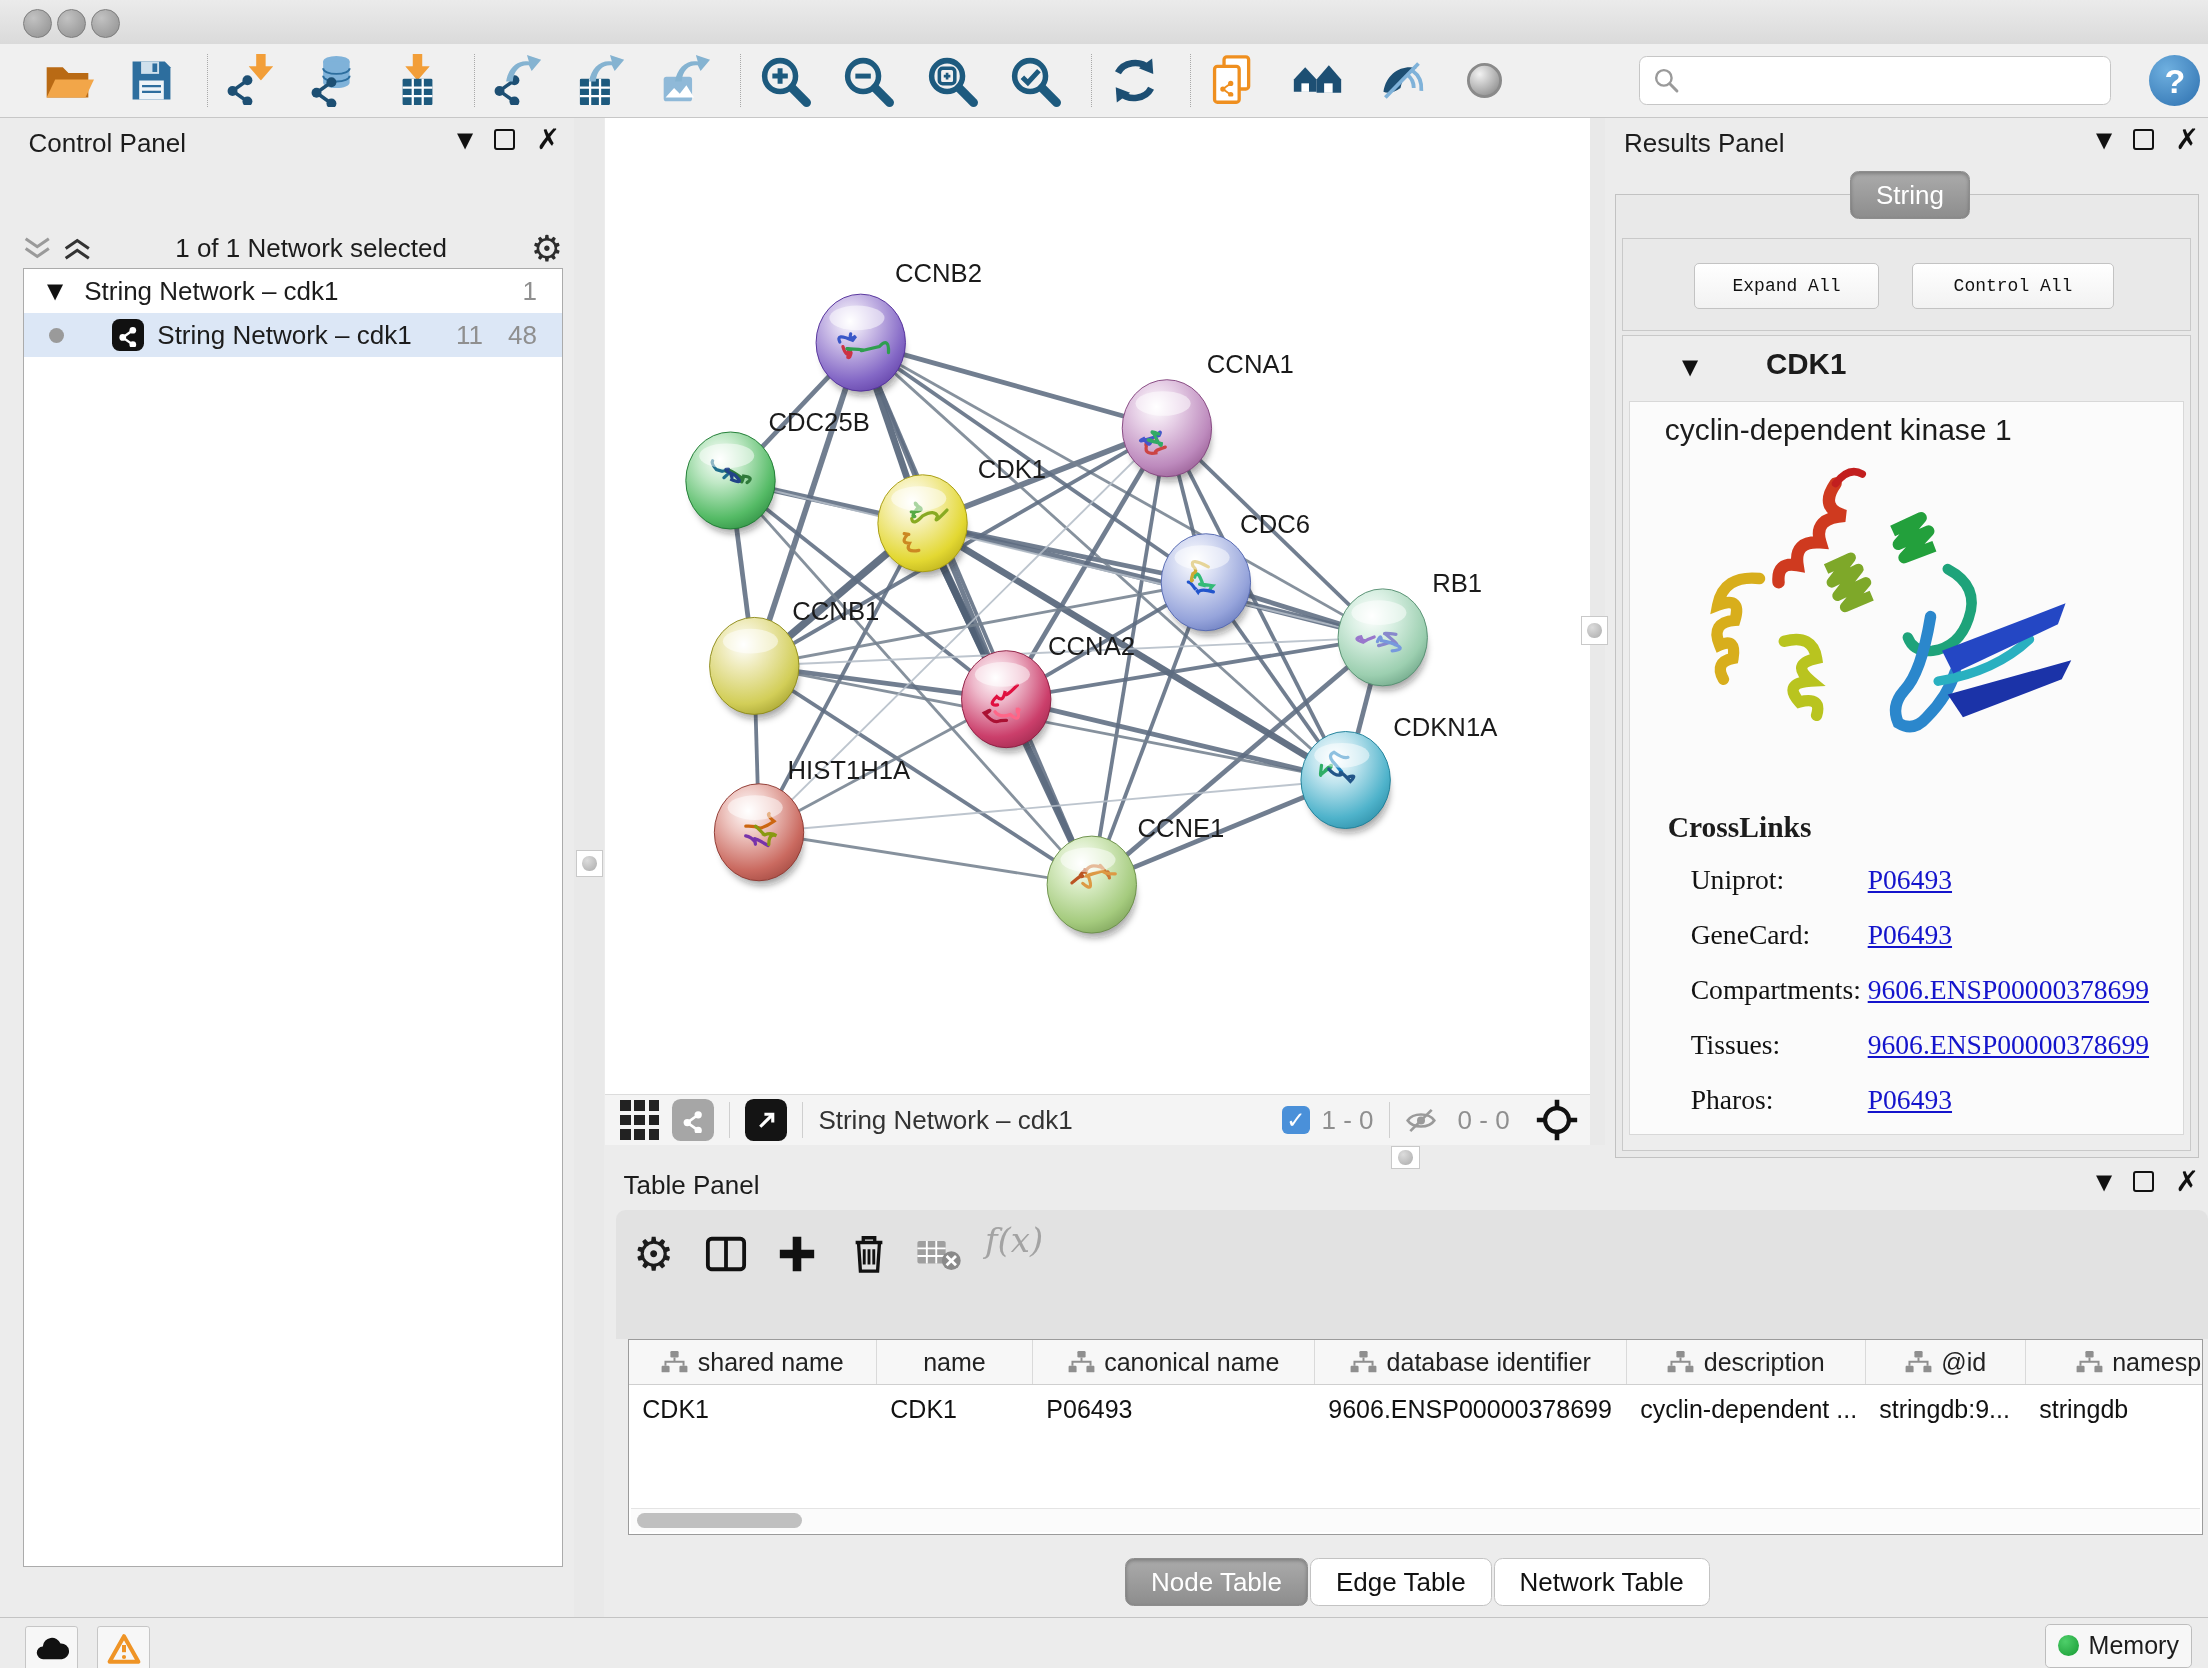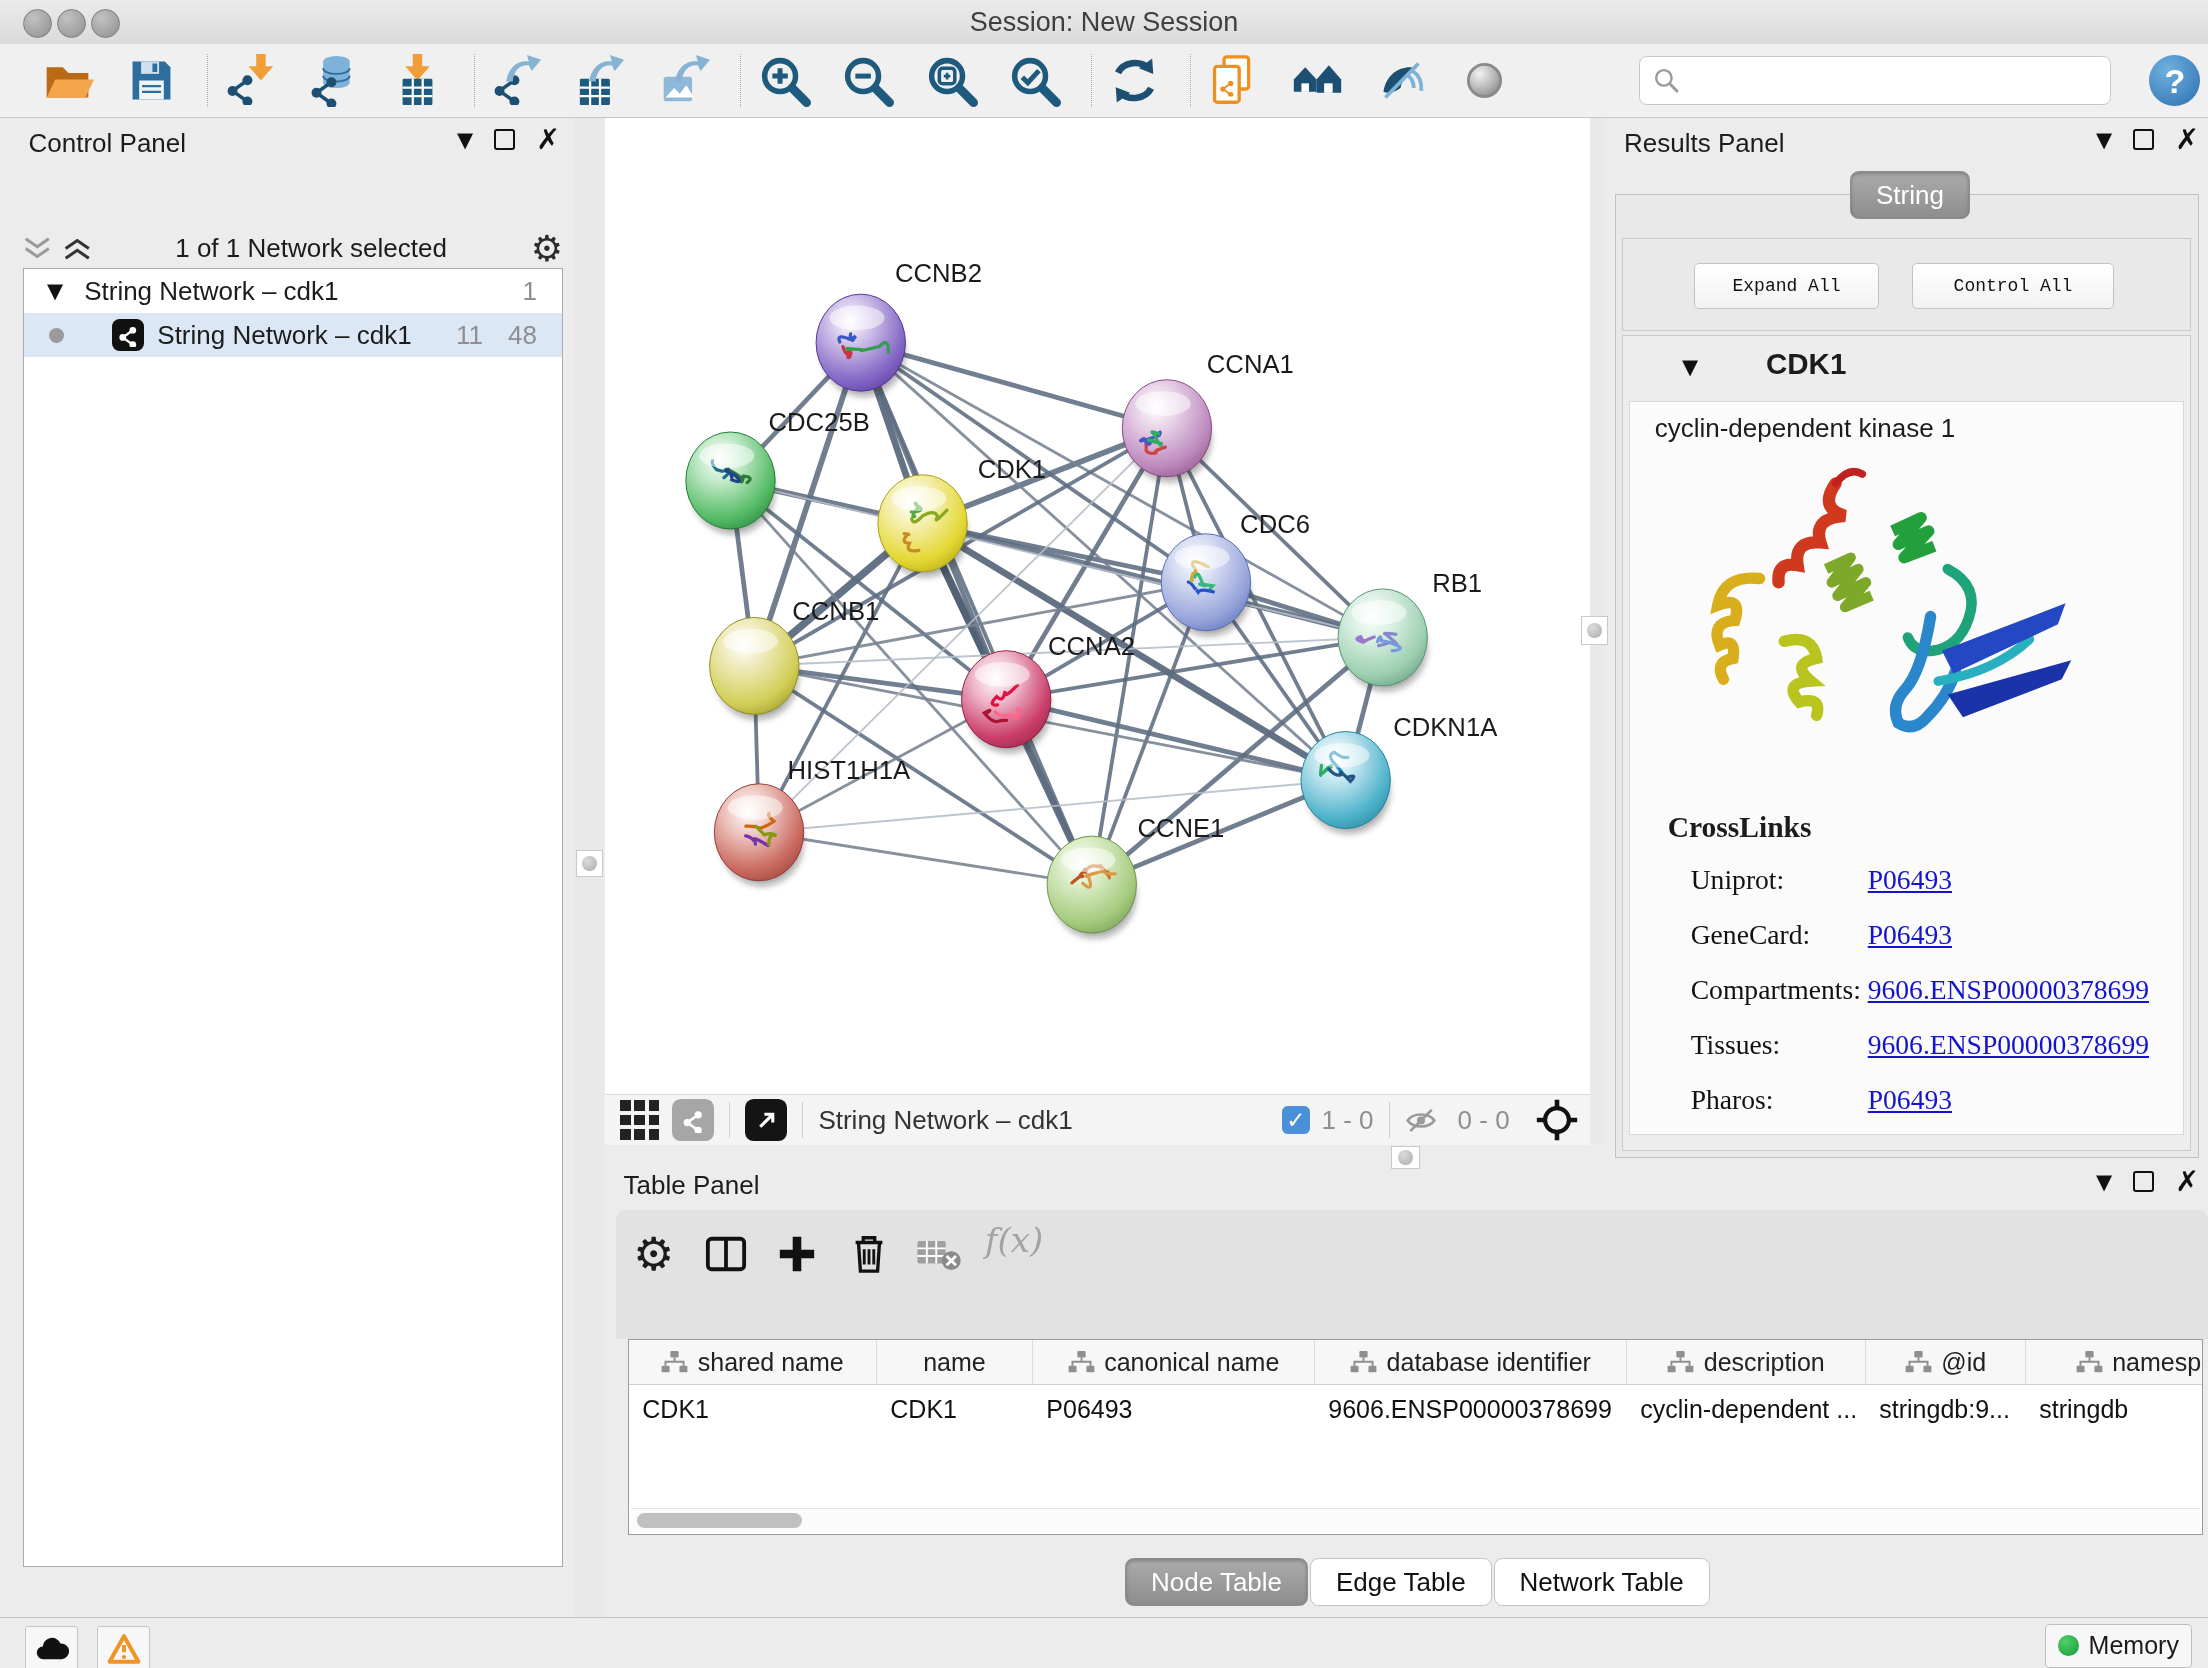--- a/index.html
+++ b/index.html
@@ -103,21 +103,20 @@
         <stop offset="0.6" stop-color="#b5b5b5"></stop>
         <stop offset="1" stop-color="#8a8a8a"></stop>
       </radialGradient>
   </defs>
 </svg>
 
 <div class="abs titlebar">
   <div class="tdot" style="left:23px"></div>
   <div class="tdot" style="left:57px"></div>
   <div class="tdot" style="left:91px"></div>
-  <div class="wintitle">Session: New Session</div>
 </div>
 
 <div class="abs toolbar">
   <button class="tbtn">
       <svg width="53" height="53" viewBox="0 0 56 56">
         <path d="M6 14h17l6 6h21v26H6z" fill="#b96a14"></path>
         <path d="M6 46l9-19h41l-9 19z" fill="#f2a649"></path>
       </svg>
     </button>
   <button class="tbtn">
@@ -622,21 +621,21 @@
   <div class="abs rbox" style="left:9.5px;top:76px;width:584px;height:964px;box-sizing:border-box"></div>
   <div class="abs tab sel" style="left:245px;top:53px;z-index:3">String</div>
   <div class="abs ribox" style="left:17px;top:120px;width:569px;height:93px;box-sizing:border-box">
     <button class="btn abs" style="left:71px;top:24px;width:185px;height:46px">Expand All</button>
     <button class="btn abs" style="left:289px;top:24px;width:202px;height:46px">Control All</button>
   </div>
   <div class="abs ribox" style="left:17px;top:217px;width:569px;height:816px;box-sizing:border-box;background:#ededed">
     <span class="tri abs" style="left:59px;top:19px">▼</span>
     <div class="abs" style="left:143px;top:11.4px;font-size:29.5px;font-weight:bold">CDK1</div>
     <div class="abs" style="left:5.7px;top:65px;width:555px;height:734px;background:#fbfbfb;border:1px solid #d8d8d8;box-sizing:border-box">
-      <div class="abs" style="left:25px;top:11.4px;font-size:26px">cyclin-dependent kinase 1</div>
+      <div class="abs" style="left:35px;top:11.4px;font-size:30px">cyclin-dependent kinase 1</div>
       <svg class="abs" style="left:63px;top:53px" width="403" height="344" viewBox="0 0 424 362">
         <path d="M150 30 q-18 26 10 34 q-34 2 -26 28 q-28 -2 -24 24 q-22 -4 -20 18" stroke="#cf3a1f" stroke-width="13" fill="none" stroke-linecap="round"></path>
         <path d="M150 30 q14 -18 28 -10" stroke="#c21f1f" stroke-width="8" fill="none" stroke-linecap="round"></path>
         <path d="M70 130 q-38 -4 -44 28 q26 -10 18 16 q-26 2 -16 26 q18 -8 14 14 q-20 4 -10 22" stroke="#d8ae1c" stroke-width="12" fill="none" stroke-linecap="round"></path>
         <path d="M96 196 q30 -8 34 18 q-28 6 -6 24 q-30 2 -12 22 q24 -6 18 14" stroke="#b9c41f" stroke-width="12" fill="none" stroke-linecap="round"></path>
         <path d="M140 120 l26 -12 l-20 26 l28 -14 l-22 28 l30 -14 l-22 26 l28 -12" stroke="#7ea829" stroke-width="11" fill="none" stroke-linejoin="round"></path>
         <path d="M210 80 l30 -14 l-24 28 l32 -14 l-26 28 l32 -12" stroke="#23a03c" stroke-width="12" fill="none" stroke-linejoin="round"></path>
         <path d="M268 120 q34 18 22 52 q-10 30 -38 34 q-20 2 -26 -14" stroke="#1ea37a" stroke-width="11" fill="none" stroke-linecap="round"></path>
         <path d="M250 170 q-10 60 -28 78 q-14 16 -6 34 q16 10 30 -6 q22 -22 30 -48" stroke="#2b87cc" stroke-width="12" fill="none" stroke-linecap="round"></path>
         <path d="M258 238 q60 -10 96 -44" stroke="#29b0c0" stroke-width="10" fill="none" stroke-linecap="round"></path>

